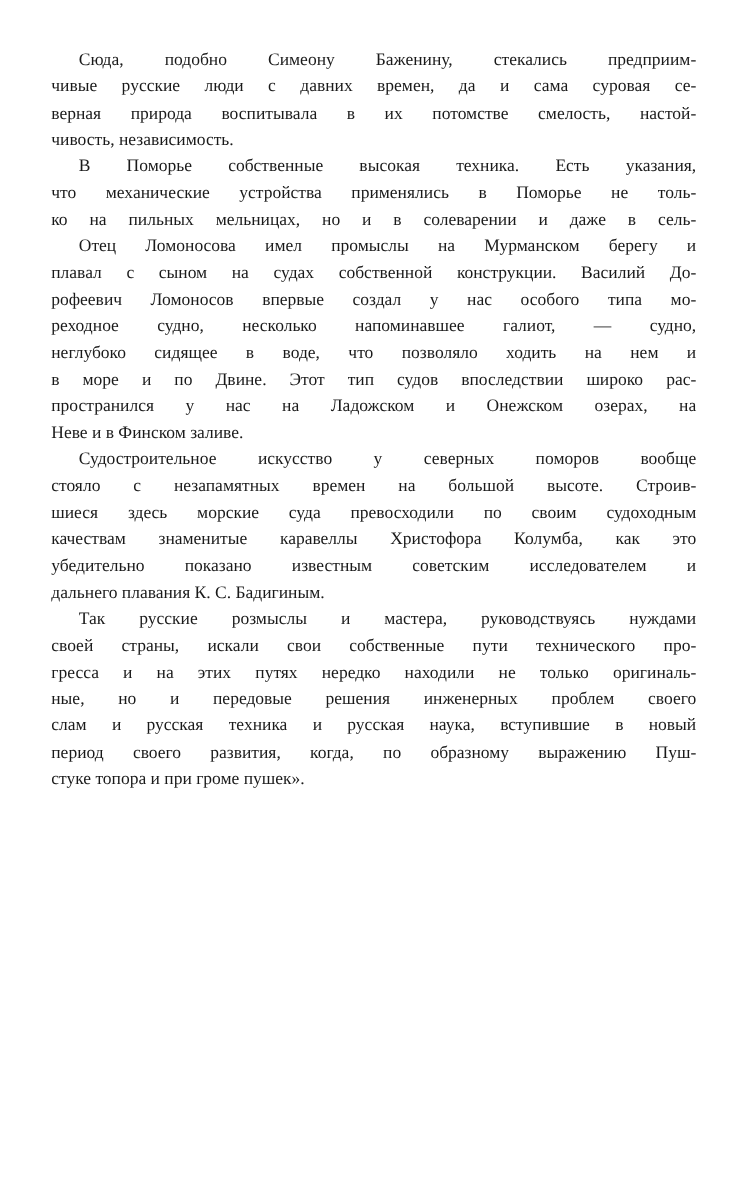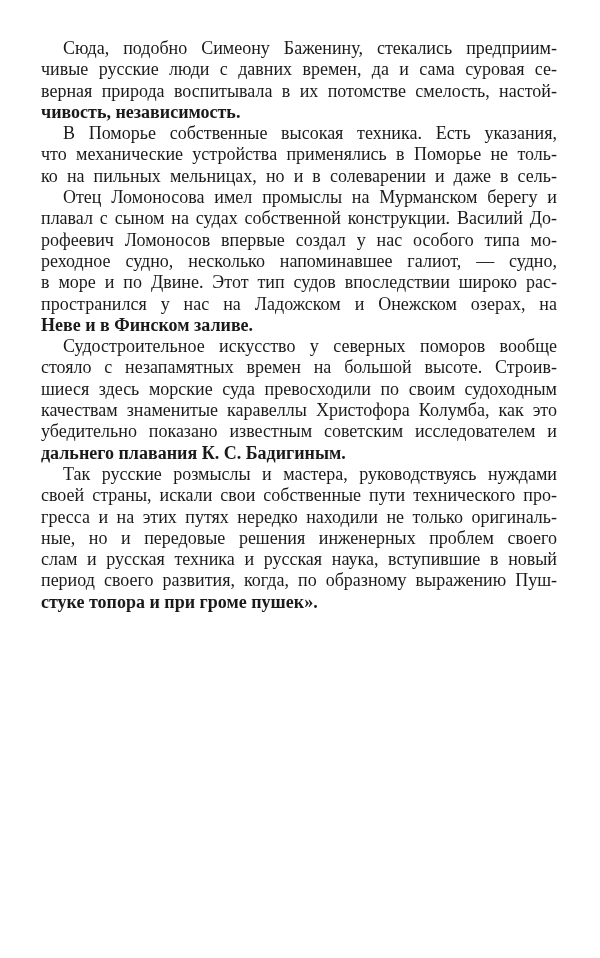--- a/index.html
+++ b/index.html
@@ -3,32 +3,32 @@
 <meta charset="utf-8">
 <style>
   html, body { margin: 0; padding: 0; background: #ffffff; }
   body { width: 600px; height: 958px; position: relative; overflow: hidden; }
   .page {
     position: absolute;
     left: 41px;
     top: 38px;
     width: 516px;
     font-family: "Liberation Serif", "DejaVu Serif", serif;
-    font-size: 18px;
+    font-size: 14px;
     line-height: 21.3px;
     color: #1a1a1a;
   }
   .line {
     display: block;
     white-space: nowrap;
     text-align: justify;
     text-align-last: justify;
     height: 21.3px;
   }
-  .line.last { text-align-last: left; font-weight: bold; }
+  .line.last { text-align-last: left; }
   .line.indent { padding-left: 22px; }
 </style>
 </head>
 <body>
 
 <div class="page">
 
   <div>
     <span class="line indent">Сюда, подобно Симеону Баженину, стекались предприим-</span>
     <span class="line">чивые русские люди с давних времен, да и сама суровая се-</span>
@@ -40,20 +40,21 @@
     <span class="line indent">В Поморье собственные высокая техника. Есть указания,</span>
     <span class="line">что механические устройства применялись в Поморье не толь-</span>
     <span class="line">ко на пильных мельницах, но и в солеварении и даже в сель-</span>
   </div>
 
   <div>
     <span class="line indent">Отец Ломоносова имел промыслы на Мурманском берегу и</span>
     <span class="line">плавал с сыном на судах собственной конструкции. Василий До-</span>
     <span class="line">рофеевич Ломоносов впервые создал у нас особого типа мо-</span>
     <span class="line">реходное судно, несколько напоминавшее галиот, — судно,</span>
+    <span class="line">неглубоко сидящее в воде, что позволяло ходить на нем и</span>
     <span class="line">в море и по Двине. Этот тип судов впоследствии широко рас-</span>
     <span class="line">пространился у нас на Ладожском и Онежском озерах, на</span>
     <span class="line last">Неве и в Финском заливе.</span>
   </div>
 
   <div>
     <span class="line indent">Судостроительное искусство у северных поморов вообще</span>
     <span class="line">стояло с незапамятных времен на большой высоте. Строив-</span>
     <span class="line">шиеся здесь морские суда превосходили по своим судоходным</span>
     <span class="line">качествам знаменитые каравеллы Христофора Колумба, как это</span>

